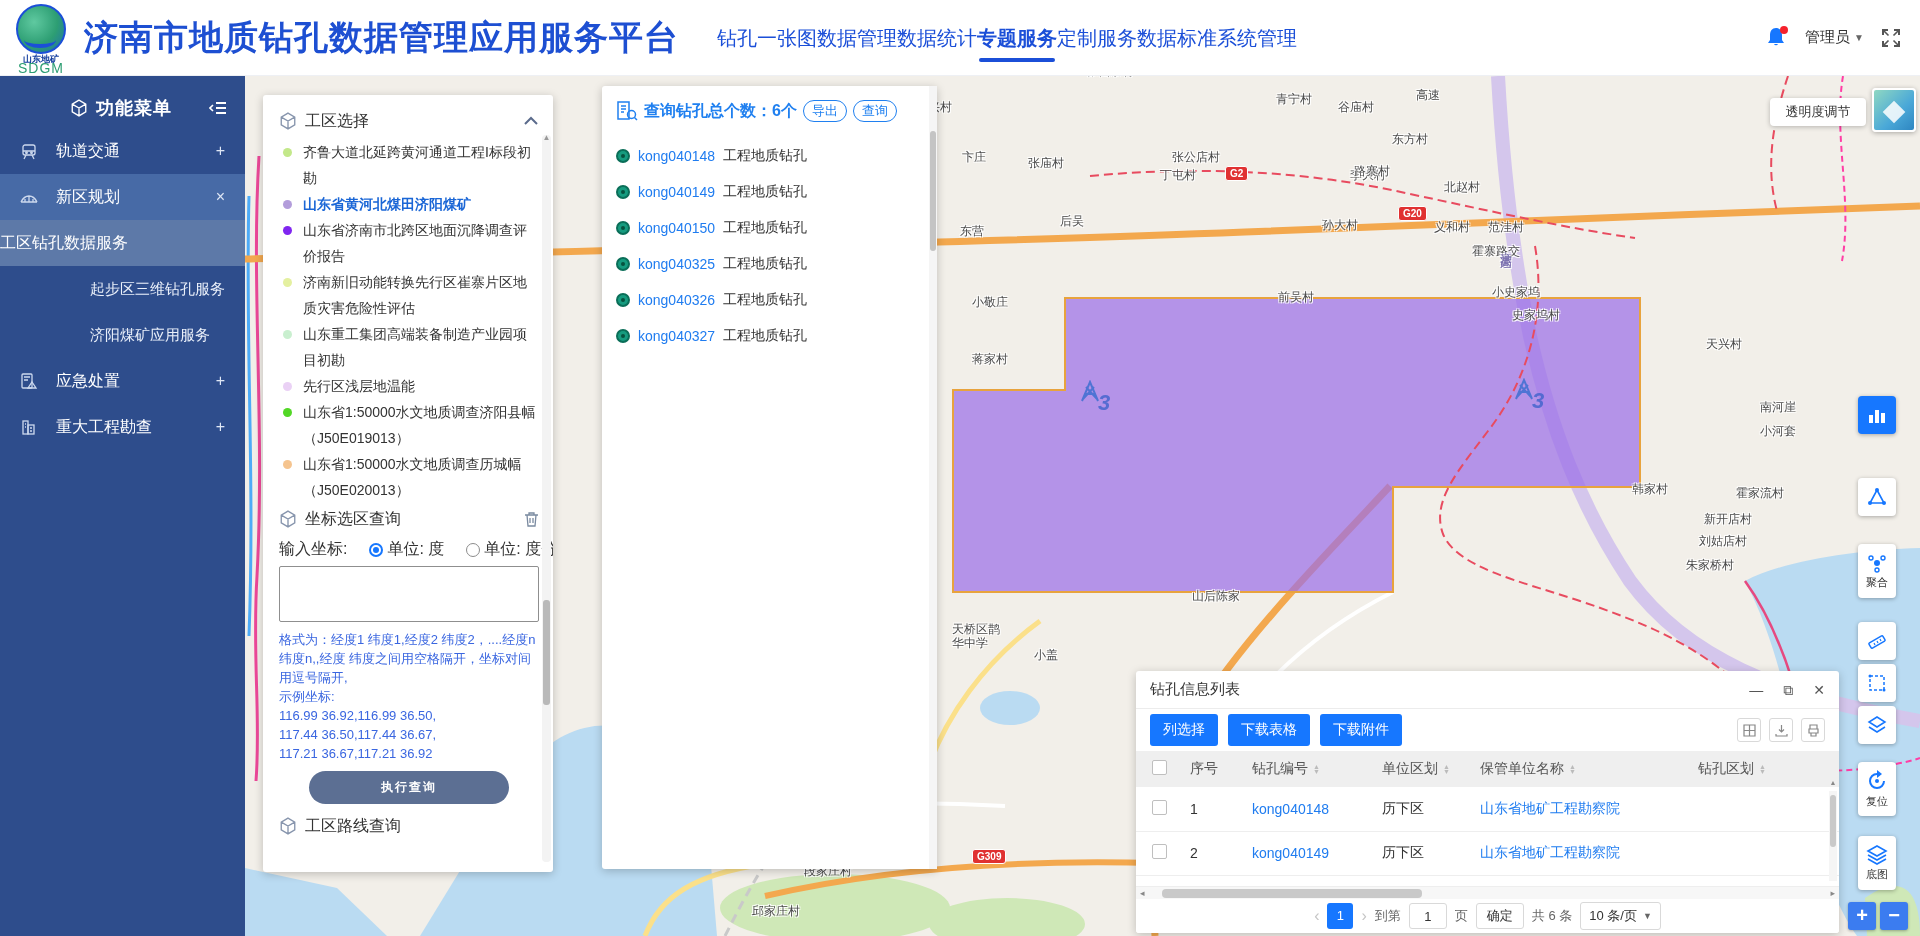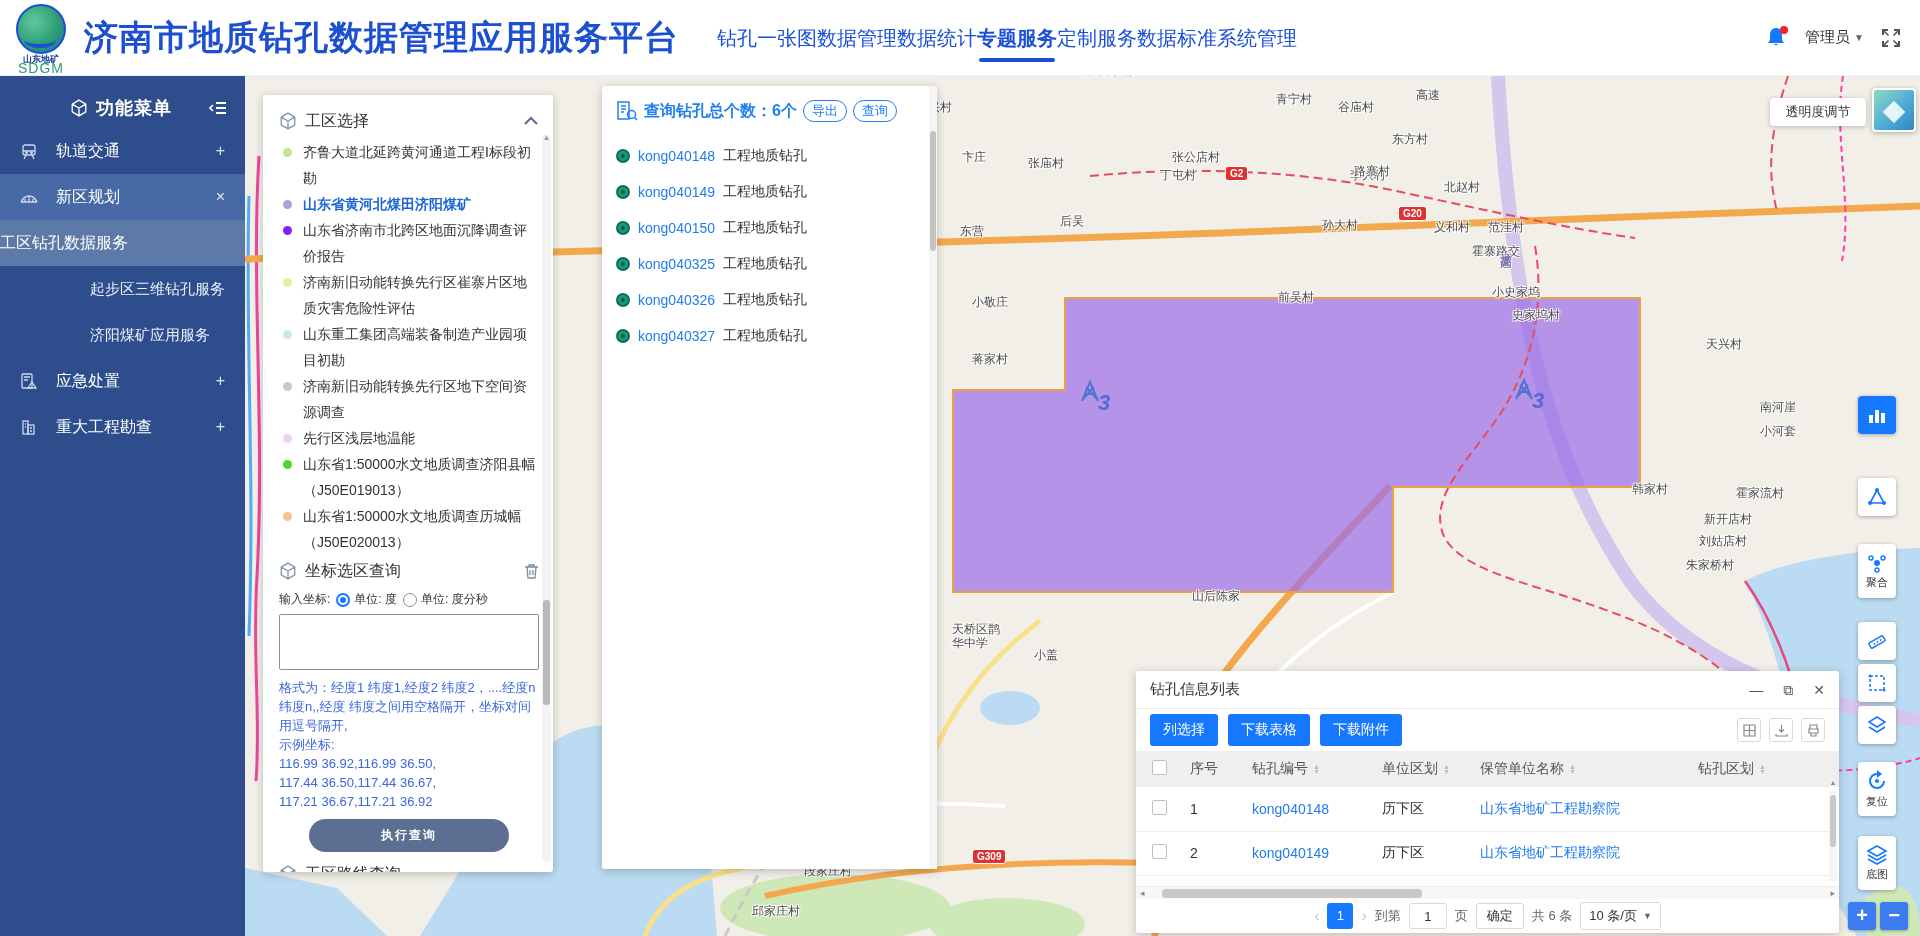--- a/index.html
+++ b/index.html
@@ -75,21 +75,21 @@
   
   .panel { position:absolute; background:#fff; box-shadow:0 2px 10px rgba(0,0,0,.22); z-index:8; }
   .work-panel { left:263px; top:95px; width:290px; height:777px; border-radius:3px; padding:10px 14px 0 16px; overflow:hidden; }
   .panel-h { display:flex; align-items:center; gap:8px; height:32px; color:#333; }
   .panel-h .ph-title { font-size:16px; color:#333; }
   .panel-h .right-ico { margin-left:auto; cursor:pointer; display:flex; }
   .projects { list-style:none; margin-top:2px; }
   .projects li { position:relative; padding-left:24px; font-size:14px; line-height:26px; color:#333; cursor:pointer; }
   .projects li .dot { position:absolute; left:4px; top:9px; width:9px; height:9px; border-radius:50%; }
   .projects li.selected { color:#1a66d6; font-weight:bold; }
-  .coord-row { display:flex; align-items:center; font-size:12px; color:#333; margin:4px 0 6px; gap:6px; white-space:nowrap; }
+  .coord-row { display:flex; align-items:center; font-size:16px; color:#333; margin:4px 0 6px; gap:22px; white-space:nowrap; }
   .radio { display:inline-flex; align-items:center; gap:4px; cursor:pointer; }
   .radio .rc { width:14px; height:14px; border-radius:50%; border:1px solid #8c8c8c; position:relative; background:#fff; }
   .radio.checked .rc { border:2px solid #1677ff; }
   .radio.checked .rc::after { content:""; position:absolute; left:2px; top:2px; width:6px; height:6px; border-radius:50%; background:#1677ff; }
   .coord-input { width:100%; height:56px; border:1px solid #8f8f8f; border-radius:2px; resize:none; font-size:13px; padding:4px; }
   .format-help { margin-top:4px; font-size:13px; line-height:19px; color:#3a66e0; white-space:pre-line; }
   .execute-btn { display:block; margin:8px auto 6px; width:200px; height:33px; background:#5c6f93; color:#fff; border:none;
     border-radius:17px; font-size:12px; font-weight:bold; cursor:pointer; letter-spacing:2px; }
   .work-scrollbar { position:absolute; right:2px; top:40px; bottom:10px; width:9px; background:#f3f3f3; border-radius:4px; }
   .work-scrollbar .thumb { position:absolute; left:1px; top:465px; width:7px; height:105px; background:#b9b9b9; border-radius:3px; }
@@ -423,21 +423,20 @@
             <path d="M2,8 L8,2 L14,8"></path>
           </svg>
       </span>
     </div>
     <ul class="projects" id="project-list">
         <li><span class="dot" style="background: rgb(195, 232, 138);"></span><span>齐鲁大道北延跨黄河通道工程I标段初勘</span></li>
         <li class="selected"><span class="dot" style="background: rgb(179, 157, 219);"></span><span>山东省黄河北煤田济阳煤矿</span></li>
         <li><span class="dot" style="background: rgb(128, 38, 240);"></span><span>山东省济南市北跨区地面沉降调查评价报告</span></li>
         <li><span class="dot" style="background: rgb(228, 240, 160);"></span><span>济南新旧动能转换先行区崔寨片区地质灾害危险性评估</span></li>
         <li><span class="dot" style="background: rgb(201, 239, 207);"></span><span>山东重工集团高端装备制造产业园项目初勘</span></li>
-        <li><span class="dot" style="background: rgb(201, 201, 201);"></span><span>济南新旧动能转换先行区地下空间资源调查</span></li>
         <li><span class="dot" style="background: rgb(234, 209, 245);"></span><span>先行区浅层地温能</span></li>
         <li><span class="dot" style="background: rgb(82, 215, 38);"></span><span>山东省1:50000水文地质调查济阳县幅（J50E019013）</span></li>
         <li><span class="dot" style="background: rgb(245, 196, 143);"></span><span>山东省1:50000水文地质调查历城幅（J50E020013）</span></li>
       </ul>
 
     <div class="panel-h">
       <svg width="18" height="18" viewBox="0 0 16 16" fill="none" stroke="#8795ad" stroke-width="1.2">
           <path d="M8,1 L14,4.5 V11.5 L8,15 L2,11.5 V4.5 Z M2,4.5 L8,8 L14,4.5 M8,8 V15"></path>
         </svg>
       <span class="ph-title">坐标选区查询</span>

